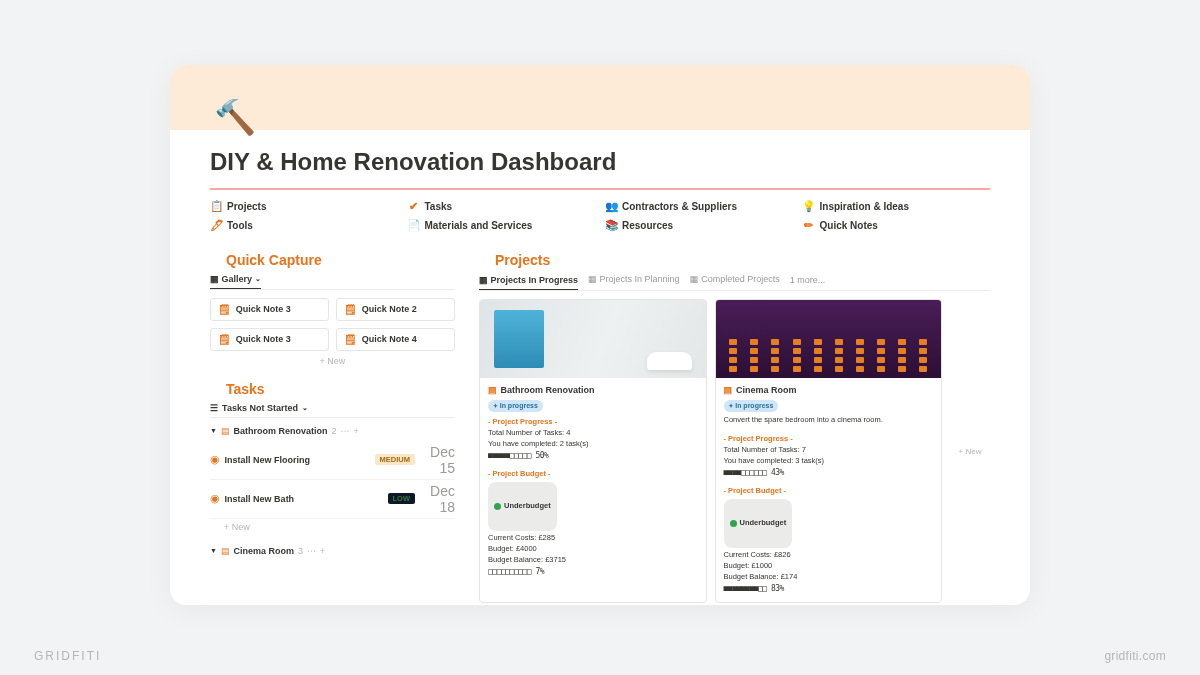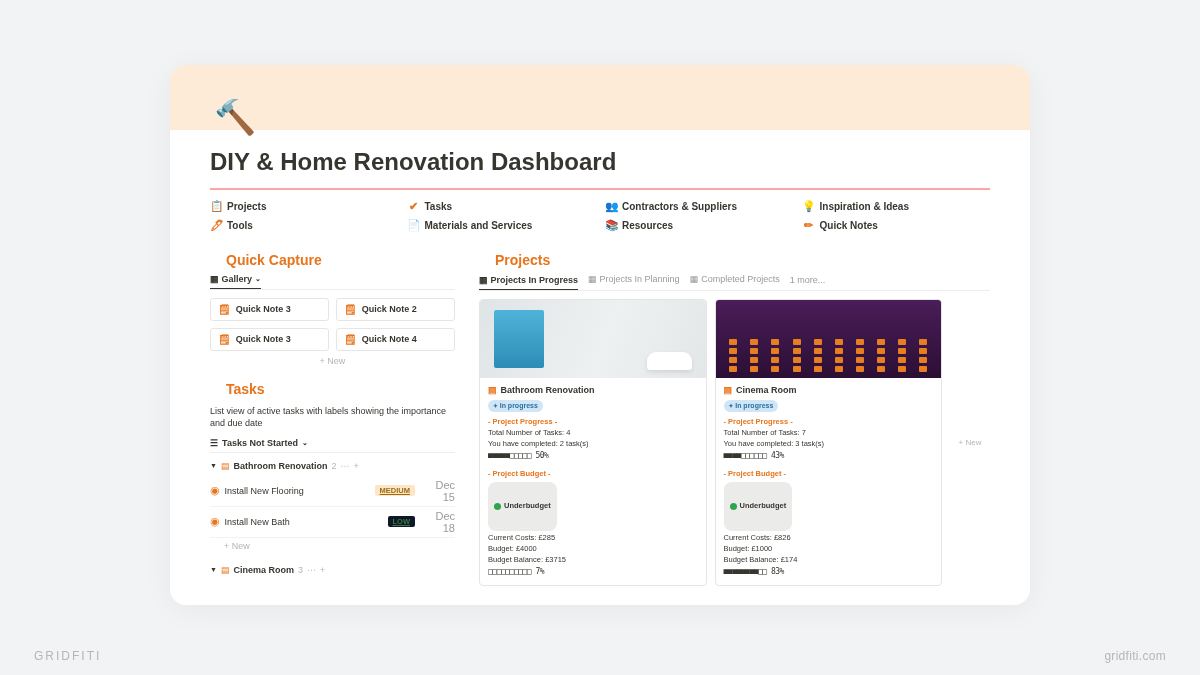--- a/index.html
+++ b/index.html
@@ -63,25 +63,25 @@
   .new-row { text-align: center; color: #b6b5b2; font-size: 9px; padding: 5px 0; cursor: pointer; }
 
   .tasks-desc { font-size: 9px; color: #37352f; line-height: 1.4; padding: 2px 0 8px 0;}
   .task-view { font-size: 9px; font-weight: 600; display: flex; align-items: center; gap: 4px; border-bottom: 1px solid #ededec; padding-bottom: 4px;}
   .group-head { font-size: 9px; padding: 8px 0 5px 0; display: flex; align-items: center; gap: 4px; }
   .group-head .tri { font-size: 7px;}
   .group-head .cnt { color: #b6b5b2; }
   .group-head .dots { color: #b6b5b2; }
   .task-item { display: flex; align-items: center; font-size: 9px; padding: 3px 0; border-bottom: 1px solid #f3f2f1;}
   .task-item .chk { color: #e8741b; margin-right: 5px; font-size: 11px;}
-  .task-item .ttl { font-weight: 400; flex: 1; }
-  .task-item .tag { font-size: 7.5px; font-weight: 700; padding: 1px 5px; border-radius: 2px; text-decoration: underline; }
+  .task-item .ttl { font-weight: 700; flex: 1; }
+  .task-item .tag { font-size: 7.5px; font-weight: 700; padding: 1px 5px; border-radius: 2px; }
   .tag.med { background: #fbe7c6; color: #a06b17; }
   .tag.low { background: #0f172a; color: #3a7a3a; }
-  .task-item .date { color: #9b9a97; font-size: 11px; width: 34px; text-align: right; margin-left: 6px;}
+  .task-item .date { color: #9b9a97; font-size: 14px; width: 34px; text-align: right; margin-left: 6px;}
   .task-new { color: #b6b5b2; font-size: 9px; padding: 3px 0 6px 14px;}
 
   .proj-grid { display: grid; grid-template-columns: 1fr 1fr 40px; gap: 8px; padding-top: 8px;}
   .proj-card { border: 1px solid #e6e5e3; border-radius: 4px; overflow: hidden; font-size: 8px; background:#fff; line-height: 1.45;}
   .proj-img { height: 78px; position: relative; }
   .proj-img.bath { background: linear-gradient(110deg, #dfe4e6 0%, #eef1f2 55%, #e4e7e8 100%); }
   .proj-img.bath::before{ content:""; position:absolute; left:14px; top:10px; width:50px; height:58px; background: linear-gradient(#4fb3d9, #2d8cb5); border-radius:2px;}
   .proj-img.bath::after{ content:""; position:absolute; right:14px; bottom:8px; width:45px; height:18px; background: #fff; border-radius: 9px 9px 3px 3px; box-shadow: 0 2px 4px rgba(0,0,0,.1);}
   .proj-img.cinema { background: linear-gradient(#4a1d58, #2b0f35); display:flex; align-items:flex-end; justify-content:center;}
   .cinema-rows { width: 88%; padding-bottom: 6px;}
@@ -173,21 +173,20 @@
               <span>Quick Note 3</span>
             </div>
           <div class="note-card">
               <span class="fi">🗒</span>
               <span>Quick Note 4</span>
             </div>
         </div>
         <div class="new-row">+  New</div>
 
         <h2 class="sec" style="margin-top:10px">Tasks</h2>
-        <div class="tasks-desc">List view of active tasks with labels showing the importance and due date</div>
         <div class="task-view">
           <span>☰</span>
           <span>Tasks Not Started</span>
           <span style="font-size:7px;">⌄</span>
         </div>
 
         <div class="group-head">
           <span class="tri">▼</span>
           <span style="color:#e8741b">▤</span>
           <span style="font-weight:600">Bathroom Renovation</span>
@@ -312,20 +311,21 @@
                     <span class="seat"></span>
                   </div>
               </div>
             </div>
             <div class="proj-body">
               <div class="proj-title">
                   <span class="pi">▤</span>
                   <span>Cinema Room</span>
                 </div>
               <span class="pill">In progress</span>
+              <div class="proj-desc">Convert the spare bedroom into a cinema room.</div>
               <div class="proj-sub">- Project Progress -</div>
               <div class="proj-line">Total Number of Tasks: 7</div>
               <div class="proj-line">You have completed: 3 task(s)</div>
               <div class="bar">■■■■□□□□□□ 43%</div>
               <div class="proj-sub" style="margin-top:6px">- Project Budget -</div>
               <span class="bud-pill">Underbudget</span>
               <div class="proj-line">Current Costs: £826</div>
               <div class="proj-line">Budget: £1000</div>
               <div class="proj-line">Budget Balance: £174</div>
               <div class="bar">■■■■■■■■□□ 83%</div>

